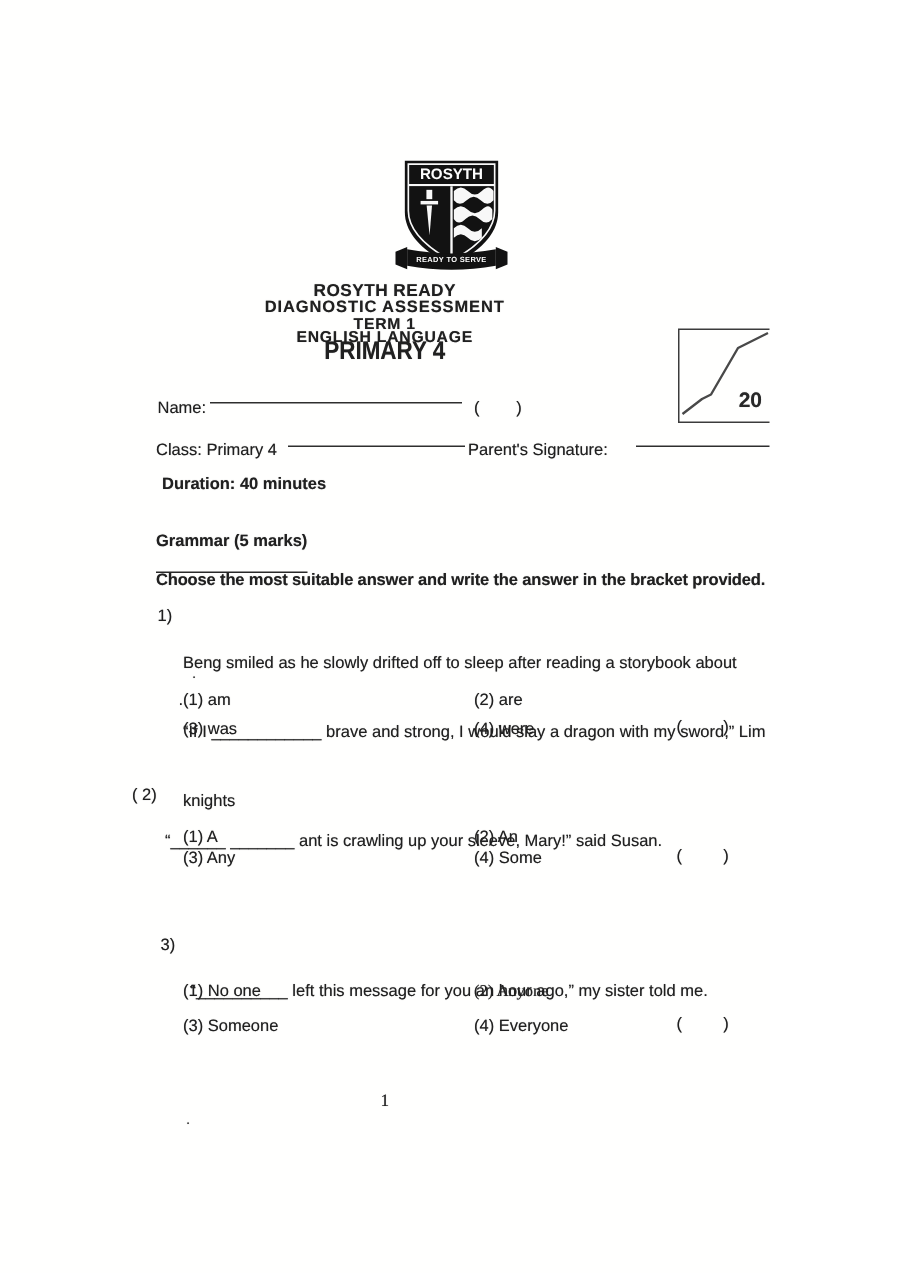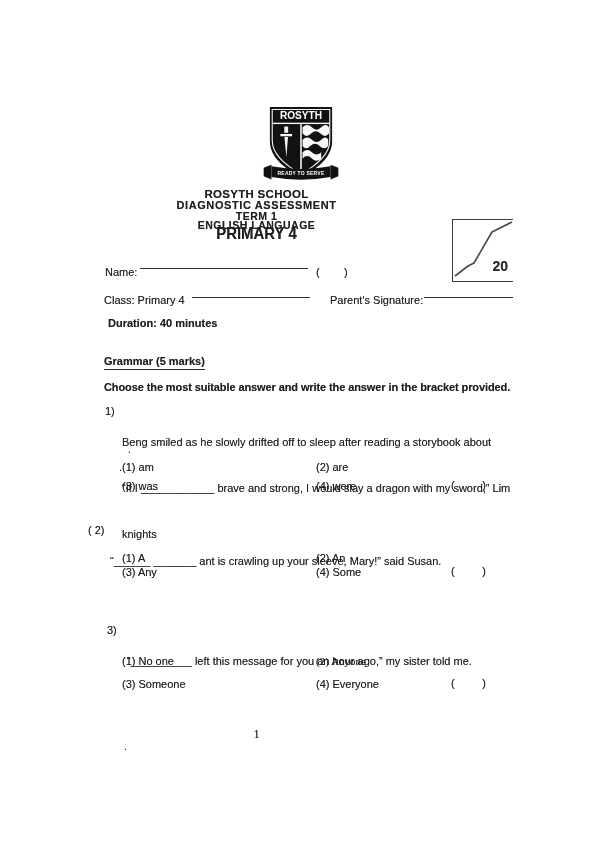--- a/index.html
+++ b/index.html
@@ -18,21 +18,21 @@
   .stamp {
     font-weight:700; font-size:17px; letter-spacing:0px;
     transform:scaleX(0.88); transform-origin:50% 50%;
   }
   .score-box {
     position:absolute; left:452px; top:219px; width:64px; height:61px;
     border:1.6px solid #3c3c3c; background:#fdfdfc;
   }
   .score-box svg { position:absolute; left:0; top:0; }
   .score-total { position:absolute; right:9px; bottom:7px; font-size:14px; font-weight:700; color:#2a2a2a; }
-  .gtitle { border-bottom:1.6px solid #2a2a2a; padding-bottom:1px; }
+  .gtitle { border-bottom:1.6px solid #2a2a2a; padding-bottom:13px; }
   .qlines { position:absolute; font-size:11px; line-height:15.2px; white-space:pre; }
   .mark { font-size:10px; color:#333; }
   .footer-num { font-family:"Liberation Serif", serif; font-size:11.5px; }
 </style>
 </head>
 <body>
 
 <div class="page">
 
   <div style="position:absolute; left:262px; top:104px; width:78px; height:84px;">
@@ -62,40 +62,40 @@
 
       <g>
         <polygon points="2,82 12,78 12,97 2,93" fill="#141414"></polygon>
         <polygon points="98,82 88,78 88,97 98,93" fill="#141414"></polygon>
         <path d="M12 80 Q50 87 88 80 L88 94 Q50 101 12 94 Z" fill="#141414"></path>
         <text x="50" y="91" text-anchor="middle" font-size="6.4" font-weight="bold" letter-spacing="0.3" fill="#fafafa" font-family="Liberation Sans, sans-serif">READY TO SERVE</text>
       </g>
     </svg>
   </div>
 
-  <div class="t bold center" style="top:188px; font-size:11.5px; letter-spacing:0.3px;">ROSYTH SCHOOL</div>
+  <div class="t bold center" style="top:188px; font-size:11.5px; letter-spacing:0.3px;">ROSYTH READY</div>
   <div class="t bold center" style="top:199px; font-size:11px; letter-spacing:0.6px;">DIAGNOSTIC ASSESSMENT</div>
   <div class="t bold center" style="top:209.5px; font-size:10.5px; letter-spacing:0.5px;">TERM 1</div>
   <div class="t bold center" style="top:219px; font-size:10.5px; letter-spacing:0.5px;">ENGLISH LANGUAGE</div>
   <div class="t center stamp" style="top:227px;">PRIMARY 4</div>
 
   <div class="score-box">
     <svg width="61" height="58" viewBox="0 0 61 58">
       <polyline points="2,56 15,46 21,43 39,12 59,2" fill="none" stroke="#4a4a4a" stroke-width="1.6" stroke-linejoin="round"></polyline>
     </svg>
     <span class="score-total">20</span>
   </div>
 
   <span class="t" style="left:105px; top:266px;">Name:</span>
   <span class="uline" style="left:140px; top:267px; width:168px;"></span>
   <span class="t" style="left:316px; top:266px;">(        )</span>
 
   <span class="t" style="left:104px; top:294px;">Class: Primary 4</span>
   <span class="uline" style="left:192px; top:296px; width:118px;"></span>
-  <span class="t" style="left:330px; top:294px;">Parent's Signature:</span>
+  <span class="t" style="left:312px; top:294px;">Parent's Signature:</span>
   <span class="uline" style="left:424px; top:296px; width:97px;"></span>
 
   <span class="t bold" style="left:108px; top:317px;">Duration: 40 minutes</span>
 
   <span class="t bold gtitle" style="left:104px; top:355px;">Grammar (5 marks)</span>
   <span class="t bold" style="left:104px; top:381px; letter-spacing:-0.1px;">Choose the most suitable answer and write the answer in the bracket provided.</span>
 
   <span class="t" style="left:105px; top:405px;">1)</span>
   <div class="qlines" style="left:122px; top:405px;">
     <div>Beng smiled as he slowly drifted off to sleep after reading a storybook about</div>

